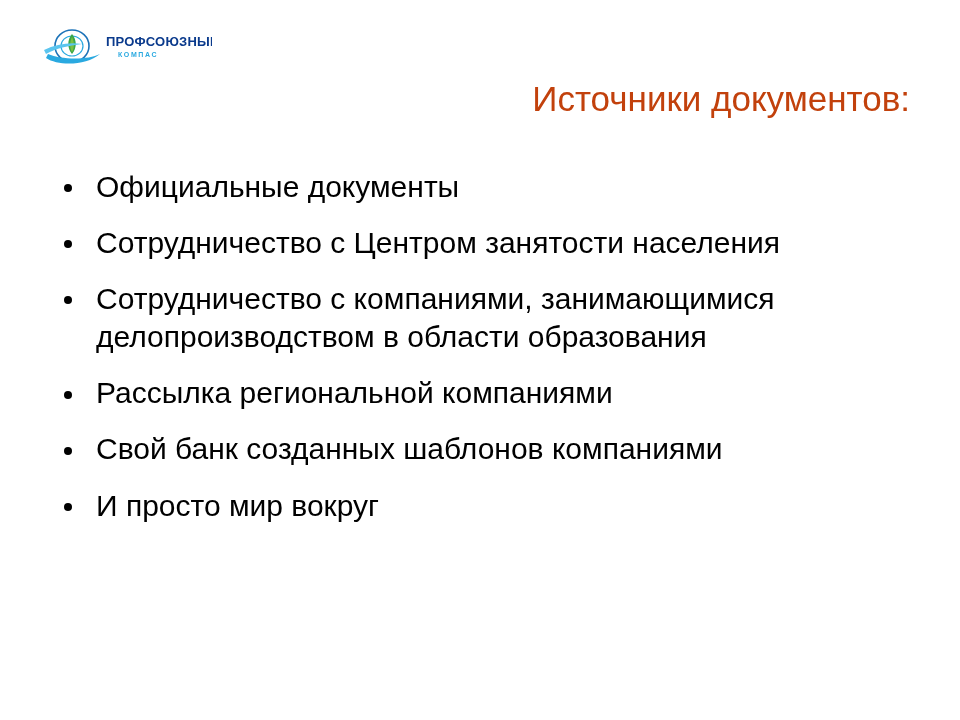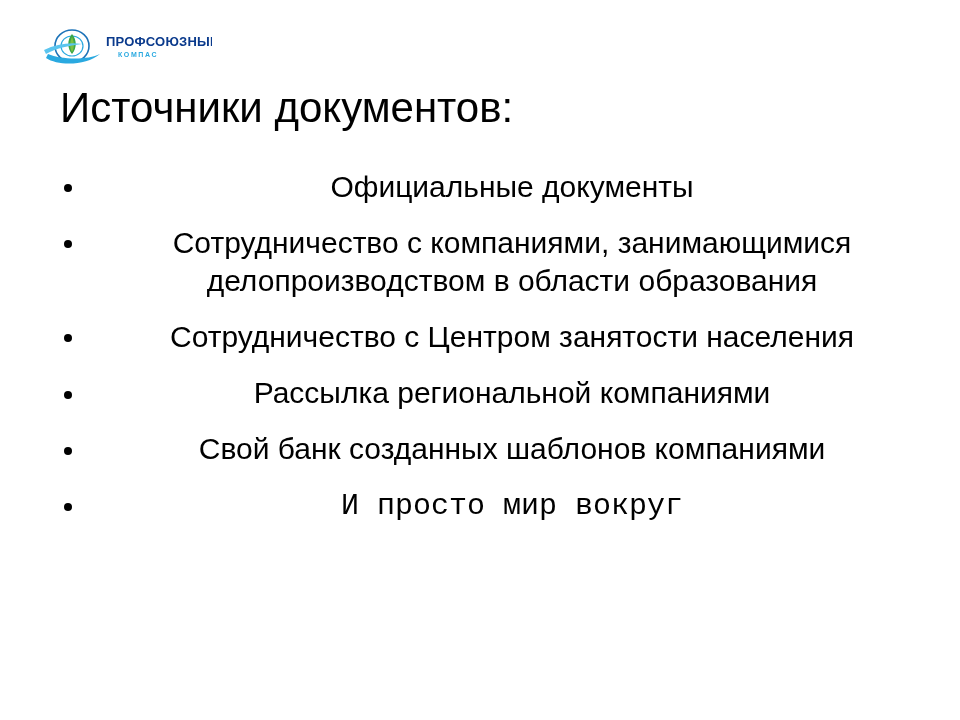--- a/index.html
+++ b/index.html
@@ -32,50 +32,48 @@
   .logo svg {
     display: block;
   }
 
   
   .title {
     position: absolute;
     left: 60px;
     top: 56px;
     width: 850px;
-    text-align: left;
-    font-size: 42px;
+    text-align: right;
+    font-size: 35px;
     font-weight: normal;
     line-height: 1.15;
-    color: #000000;
+    color: #c2410c;
     letter-spacing: 0px;
   }
 
   
   .body-list {
     position: absolute;
     left: 48px;
     top: 168px;
     width: 880px;
     list-style: none;
     margin: 0;
     padding: 0;
   }
   .bullet-item {
     position: relative;
     padding-left: 48px;
     margin-bottom: 18px;
     font-size: 30px;
     line-height: 1.27;
     color: #000000;
-    text-align: center;
   }
   .bullet-item:last-child {
     margin-bottom: 0;
-    font-family: Liberation Mono, monospace;
   }
   .bullet-dot {
     position: absolute;
     left: 16px;
     top: 0.54em;
     width: 8px;
     height: 8px;
     border-radius: 50%;
     background: #000000;
   }
@@ -107,25 +105,25 @@
 
   <h1 class="title">Источники документов:</h1>
 
   <ul class="body-list">
     <li class="bullet-item">
       <span class="bullet-dot"></span>
       <span class="bullet-text">Официальные документы</span>
     </li>
     <li class="bullet-item">
       <span class="bullet-dot"></span>
-      <span class="bullet-text">Сотрудничество с компаниями, занимающимися делопроизводством в области образования</span>
+      <span class="bullet-text">Сотрудничество с Центром занятости населения</span>
     </li>
     <li class="bullet-item">
       <span class="bullet-dot"></span>
-      <span class="bullet-text">Сотрудничество с Центром занятости населения</span>
+      <span class="bullet-text">Сотрудничество с компаниями, занимающимися делопроизводством в области образования</span>
     </li>
     <li class="bullet-item">
       <span class="bullet-dot"></span>
       <span class="bullet-text">Рассылка региональной компаниями</span>
     </li>
     <li class="bullet-item">
       <span class="bullet-dot"></span>
       <span class="bullet-text">Свой банк созданных шаблонов компаниями</span>
     </li>
     <li class="bullet-item">

